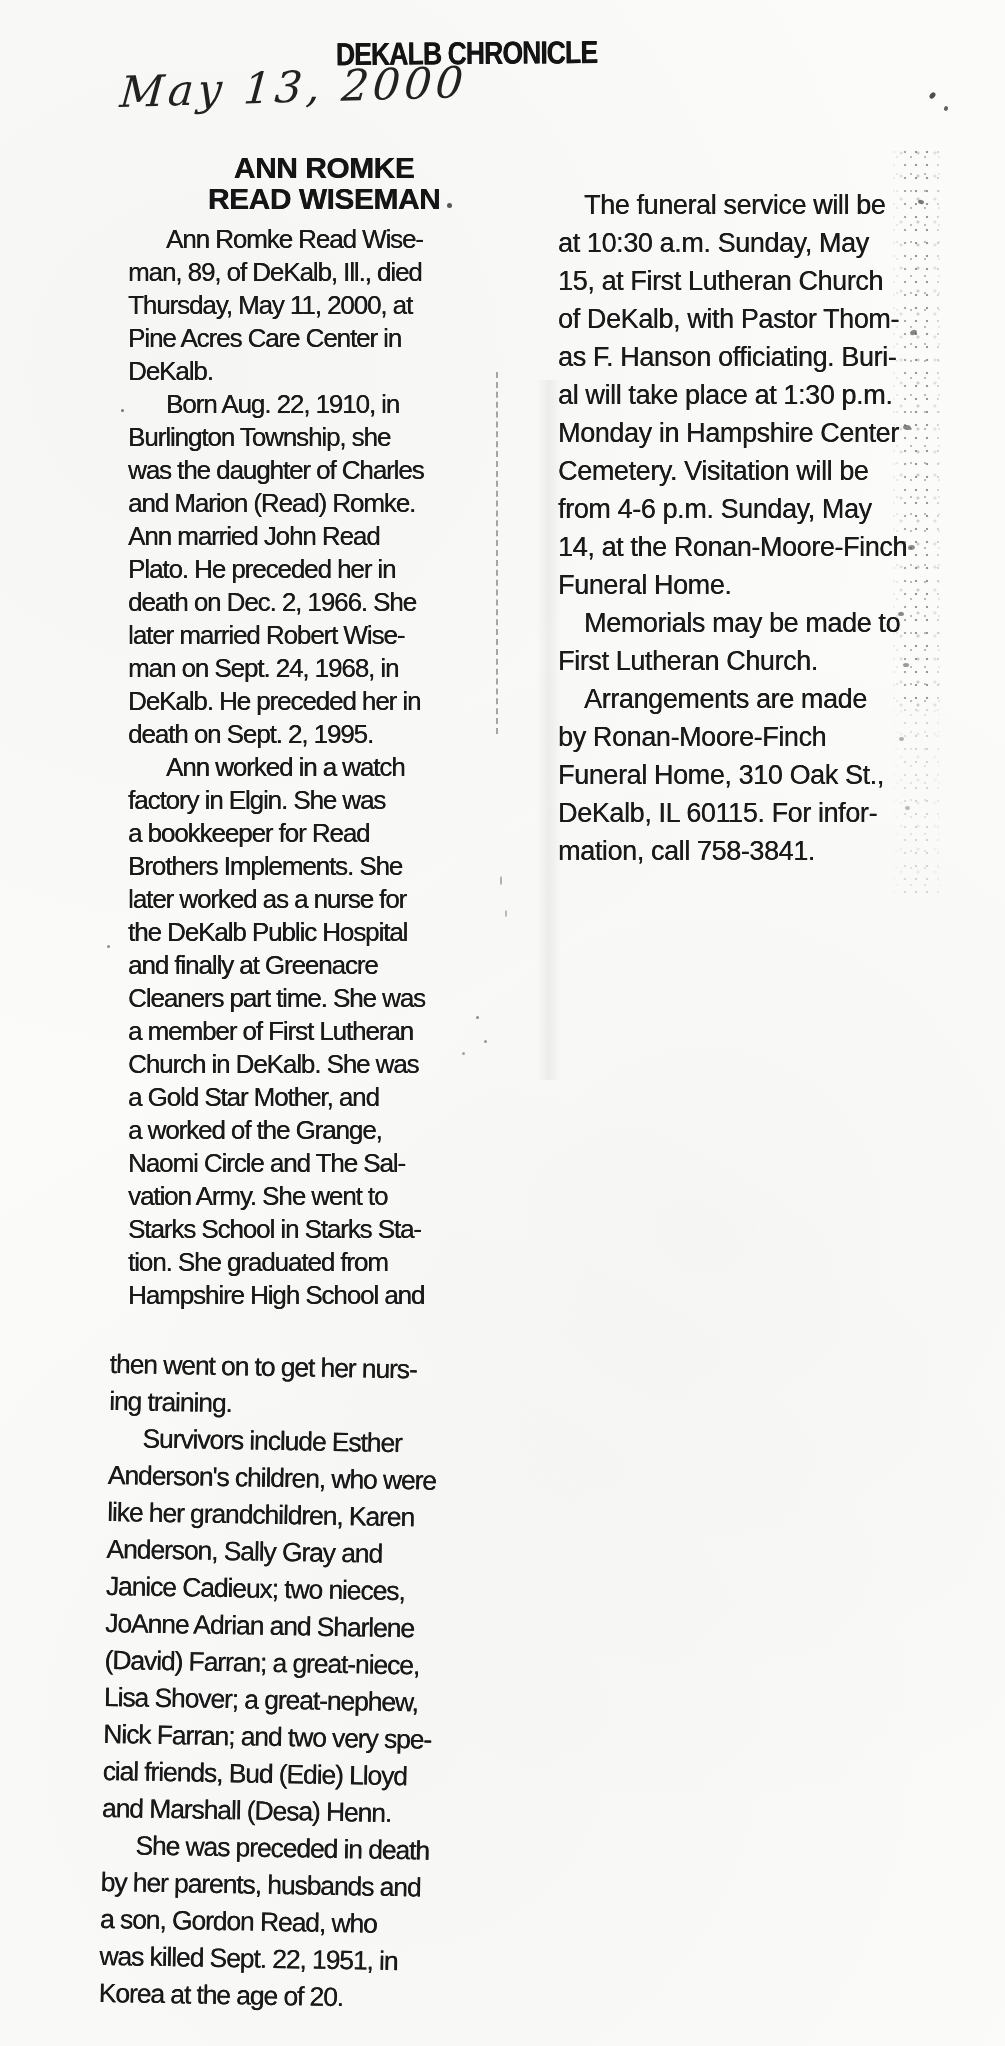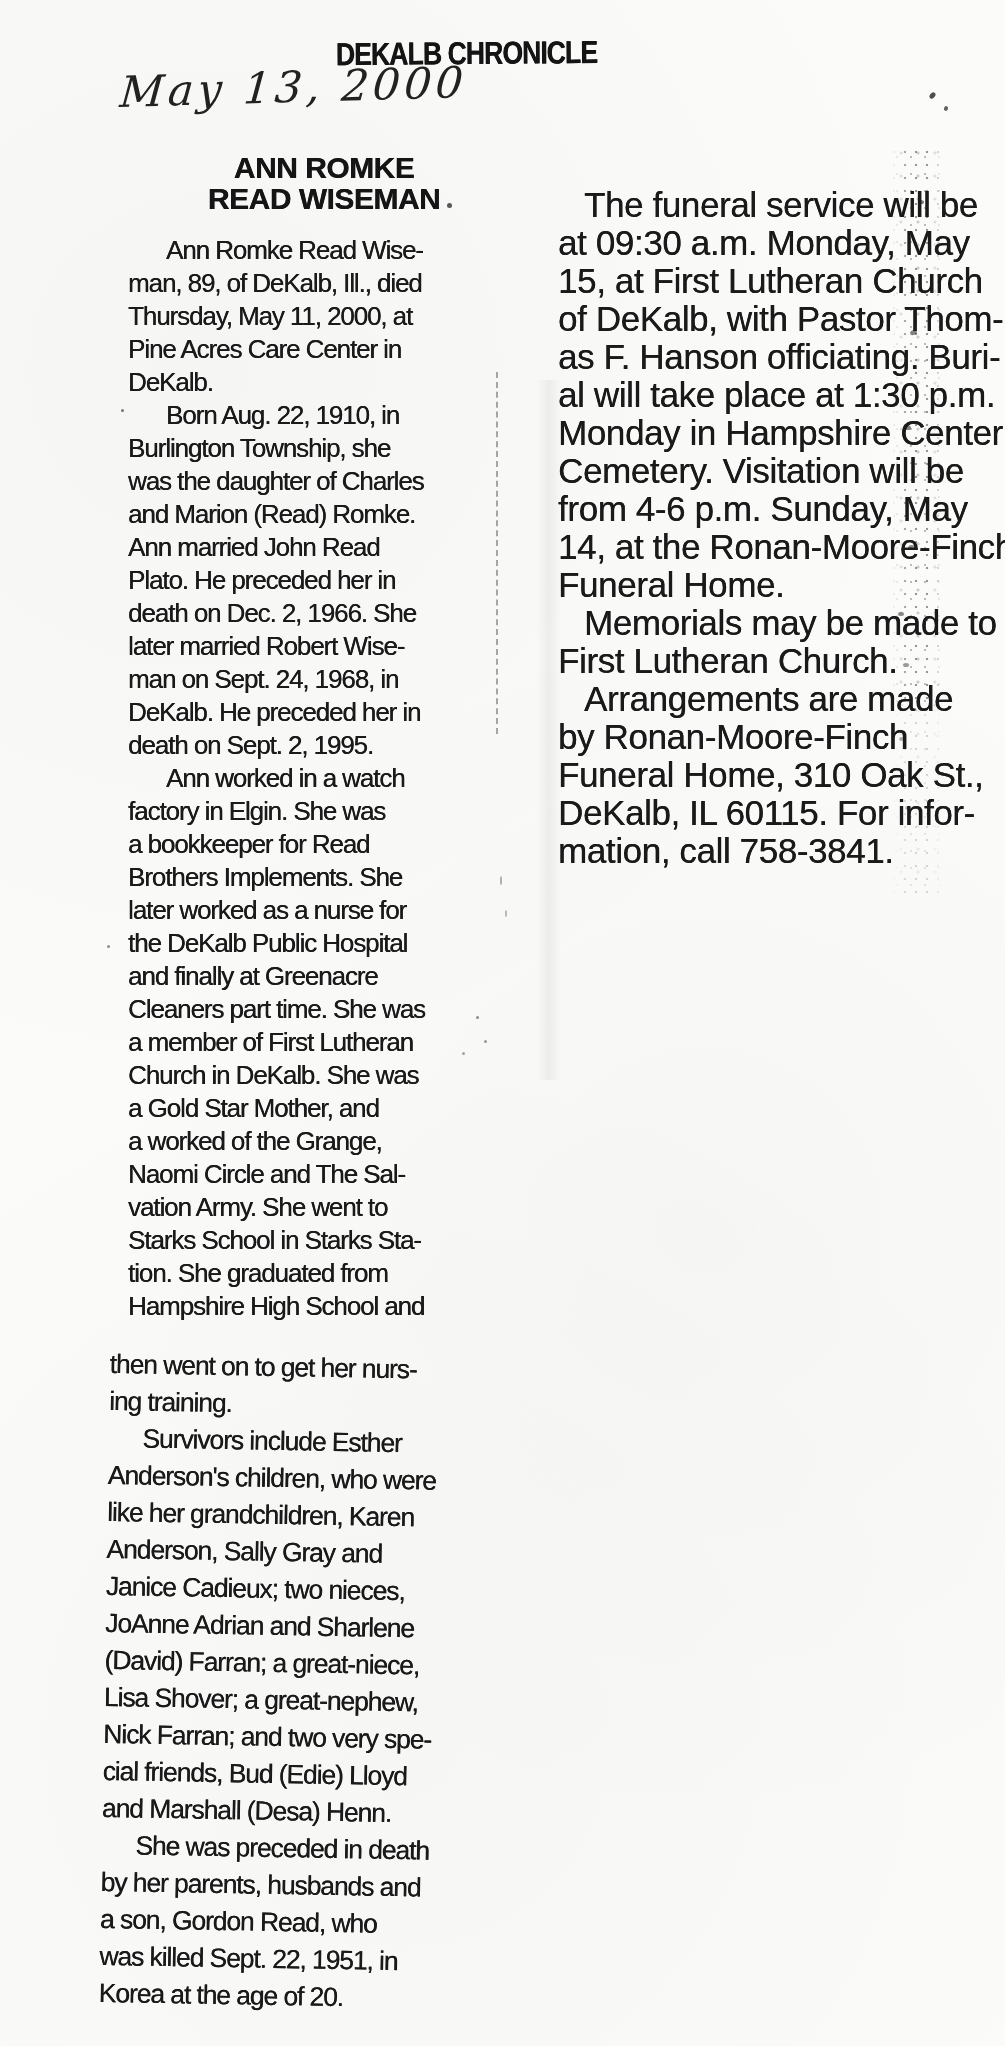--- a/index.html
+++ b/index.html
@@ -47,38 +47,38 @@
   .textblock .para .line:first-child{text-indent:38px;}
 
   .left-col-upper{
     position:absolute;left:128px;top:152px;width:344px;
     font-size:26px;line-height:33px;letter-spacing:-1.1px;
     text-shadow:0.3px 0 0 currentColor;
   }
   .obit-title{
     text-align:center;font-weight:bold;
     font-size:30px;line-height:31px;letter-spacing:-0.5px;
-    margin-bottom:20px;
+    margin-bottom:9px;
     transform:translateX(24px);
     color:#151515;
   }
 
   .left-col-lower{
     position:absolute;left:110px;top:1346px;width:368px;
     font-size:26.5px;line-height:37px;letter-spacing:-1.1px;
     text-shadow:0.3px 0 0 currentColor;
     transform:rotate(1deg);
     transform-origin:0 0;
   }
   .left-col-lower .para .line:first-child{text-indent:34px;}
   .first-no-indent .para:first-child .line:first-child{text-indent:0 !important;}
 
   .right-col{
     position:absolute;left:558px;top:186px;width:390px;
-    font-size:35px;line-height:38px;letter-spacing:-0.4px;
+    font-size:27px;line-height:38px;letter-spacing:-0.4px;
     text-shadow:0.3px 0 0 currentColor;
   }
   .right-col .para .line:first-child{text-indent:26px;}
 
   
   .col-rule{
     position:absolute;left:496px;top:372px;height:362px;width:0;
     border-left:2.5px dashed rgba(40,40,40,0.4);
   }
   .shadow-band{
@@ -204,21 +204,21 @@
         <div class="line">by her parents, husbands and</div>
         <div class="line">a son, Gordon Read, who</div>
         <div class="line">was killed Sept. 22, 1951, in</div>
         <div class="line">Korea at the age of 20.</div>
       </div>
     </div>
 
   <div class="right-col textblock">
       <div class="para">
         <div class="line">The funeral service will be</div>
-        <div class="line">at 09:30 a.m. Monday, May</div>
+        <div class="line">at 10:30 a.m. Sunday, May</div>
         <div class="line">15, at First Lutheran Church</div>
         <div class="line">of DeKalb, with Pastor Thom-</div>
         <div class="line">as F. Hanson officiating. Buri-</div>
         <div class="line">al will take place at 1:30 p.m.</div>
         <div class="line">Monday in Hampshire Center</div>
         <div class="line">Cemetery. Visitation will be</div>
         <div class="line">from 4-6 p.m. Sunday, May</div>
         <div class="line">14, at the Ronan-Moore-Finch</div>
         <div class="line">Funeral Home.</div>
       </div>

